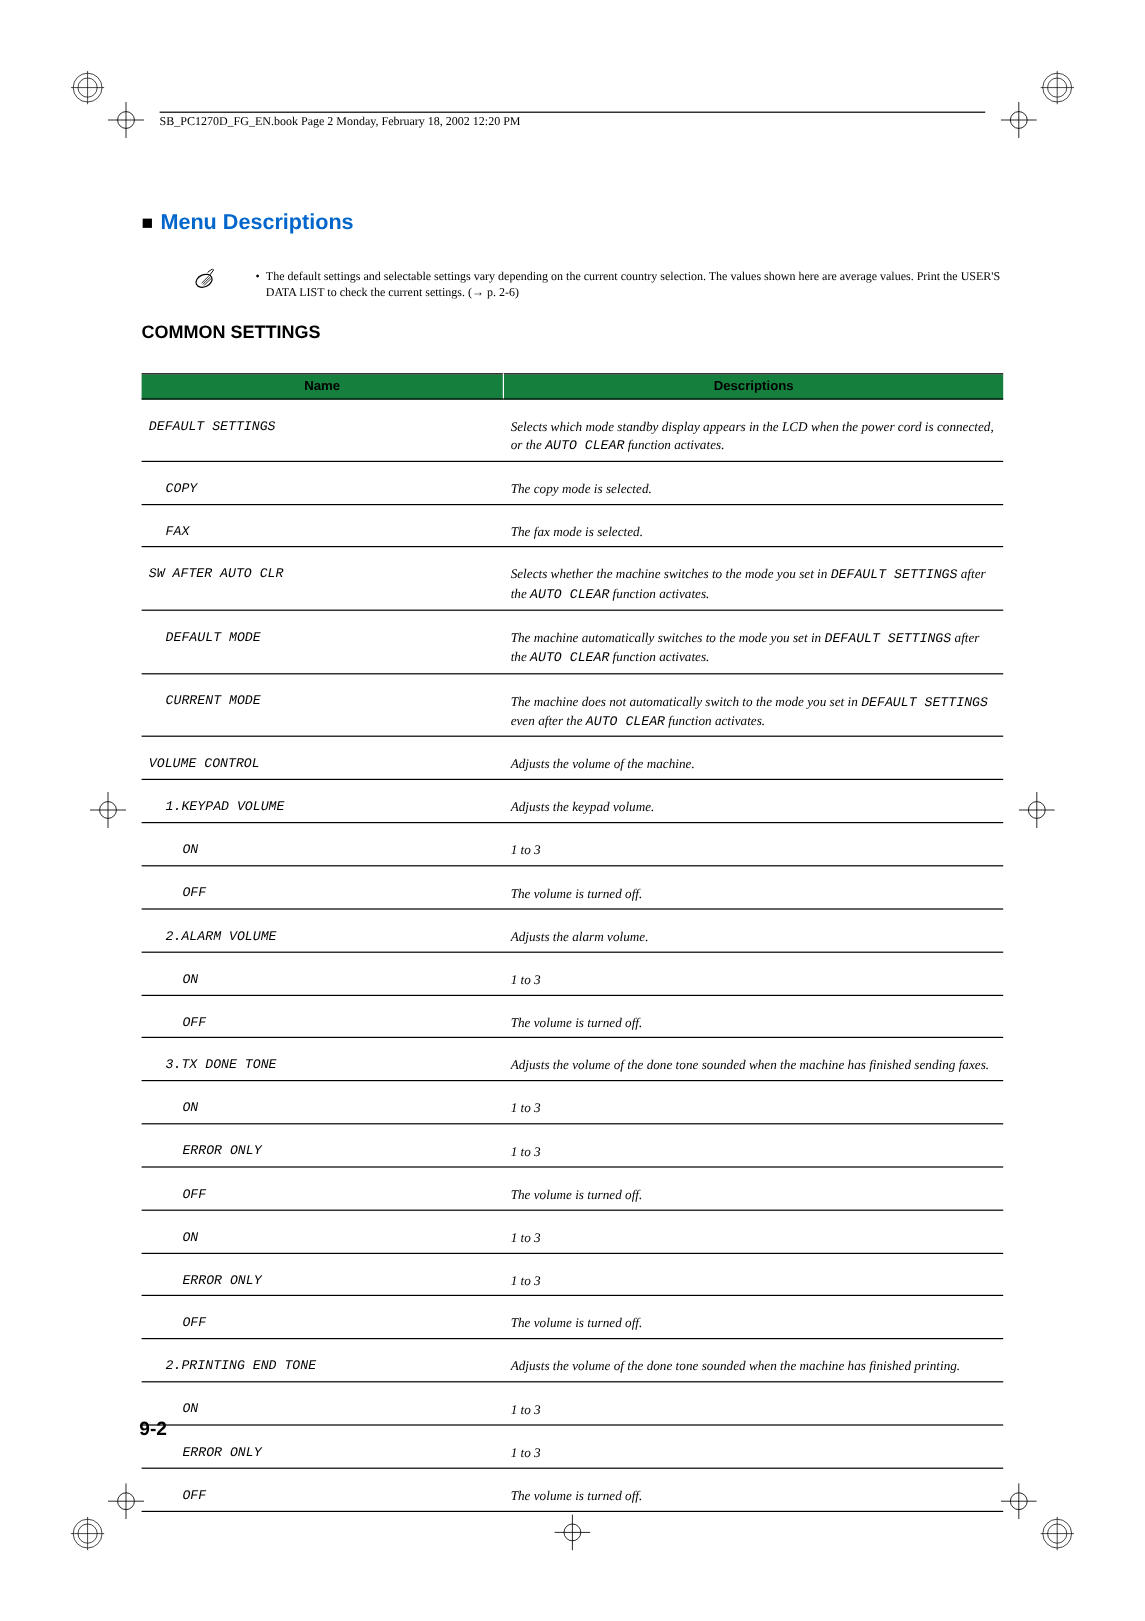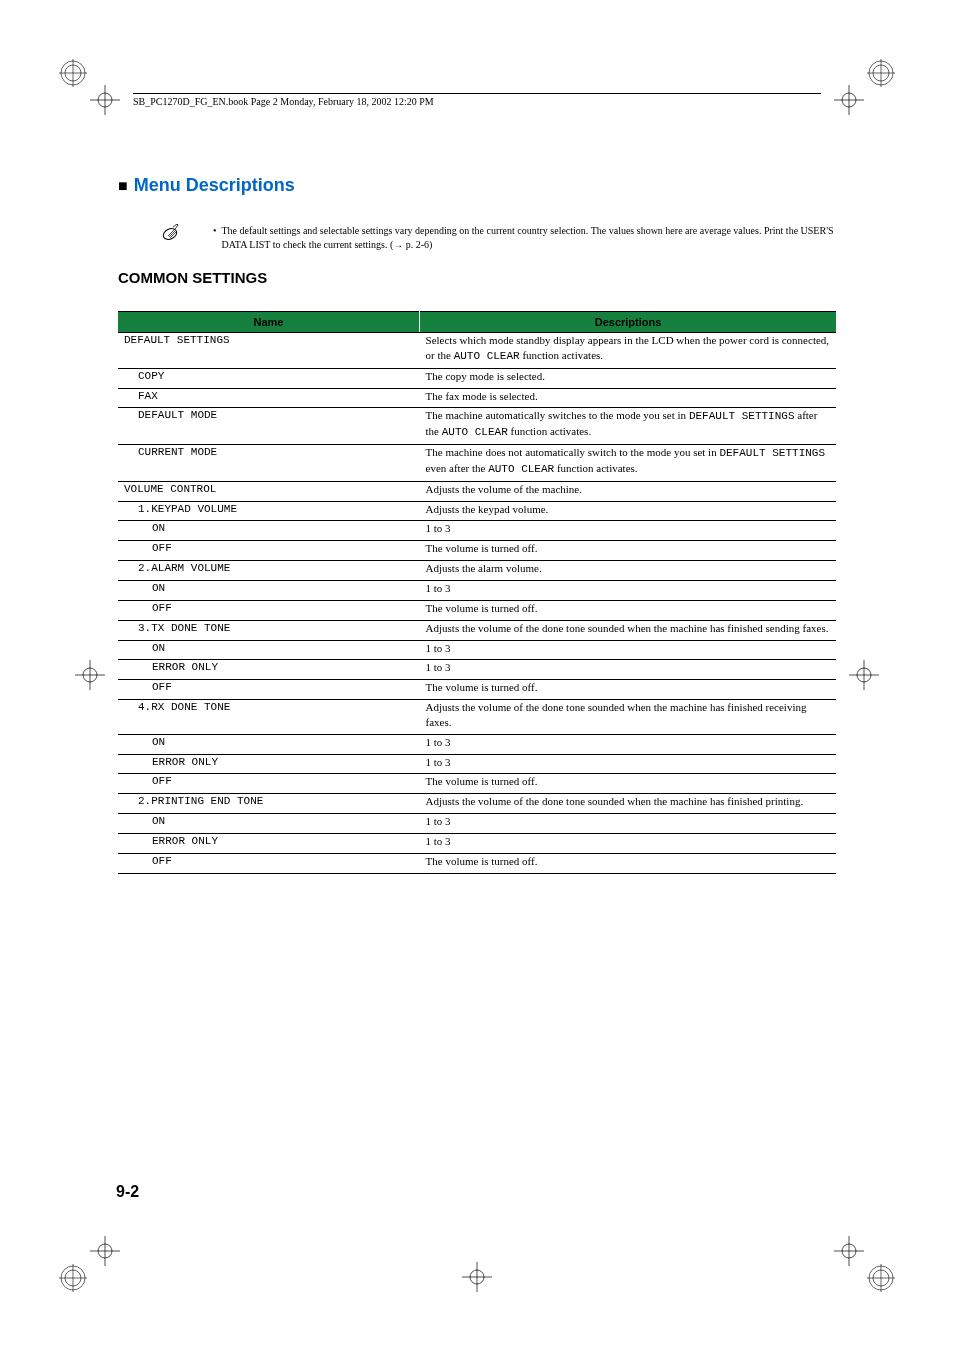--- a/index.html
+++ b/index.html
@@ -97,24 +97,25 @@
       font-size: 11px;
       text-align: center;
       padding: 4px 6px;
       border-top: 1.5px solid #000;
       border-bottom: 1px solid #000;
     }
     table.settings thead th:first-child {
       border-right: 1px solid #fff;
     }
     table.settings td {
-      padding: 0 6px 4px 6px;
+      padding: 16px 6px 4px 6px;
       vertical-align: top;
       border-bottom: 1px solid #000;
       line-height: 1.35;
+      font-style: italic;
     }
     table.settings td.name {
       font-family: "Courier New", monospace;
       width: 42%;
       padding-left: 6px;
       white-space: pre;
     }
     table.settings td.desc {
       width: 58%;
     }
@@ -257,20 +258,24 @@
         </tr>
       <tr>
           <td class="name indent-1">COPY</td>
           <td class="desc">The copy mode is selected.</td>
         </tr>
       <tr>
           <td class="name indent-1">FAX</td>
           <td class="desc">The fax mode is selected.</td>
         </tr>
       <tr>
+          <td class="name">SW AFTER AUTO CLR</td>
+          <td class="desc"><span>Selects whether the machine switches to the mode you set in </span><span class="mono">DEFAULT SETTINGS</span><span> after the </span><span class="mono">AUTO CLEAR</span><span> function activates.</span></td>
+        </tr>
+      <tr>
           <td class="name indent-1">DEFAULT MODE</td>
           <td class="desc"><span>The machine automatically switches to the mode you set in </span><span class="mono">DEFAULT SETTINGS</span><span> after the </span><span class="mono">AUTO CLEAR</span><span> function activates.</span></td>
         </tr>
       <tr>
           <td class="name indent-1">CURRENT MODE</td>
           <td class="desc"><span>The machine does not automatically switch to the mode you set in </span><span class="mono">DEFAULT SETTINGS</span><span> even after the </span><span class="mono">AUTO CLEAR</span><span> function activates.</span></td>
         </tr>
       <tr>
           <td class="name">VOLUME CONTROL</td>
           <td class="desc">Adjusts the volume of the machine.</td>
@@ -309,24 +314,20 @@
         </tr>
       <tr>
           <td class="name indent-2">ERROR ONLY</td>
           <td class="desc">1 to 3</td>
         </tr>
       <tr>
           <td class="name indent-2">OFF</td>
           <td class="desc">The volume is turned off.</td>
         </tr>
       <tr>
-          <td class="name indent-1">4.RX DONE TONE</td>
-          <td class="desc">Adjusts the volume of the done tone sounded when the machine has finished receiving faxes.</td>
-        </tr>
-      <tr>
           <td class="name indent-2">ON</td>
           <td class="desc">1 to 3</td>
         </tr>
       <tr>
           <td class="name indent-2">ERROR ONLY</td>
           <td class="desc">1 to 3</td>
         </tr>
       <tr>
           <td class="name indent-2">OFF</td>
           <td class="desc">The volume is turned off.</td>

